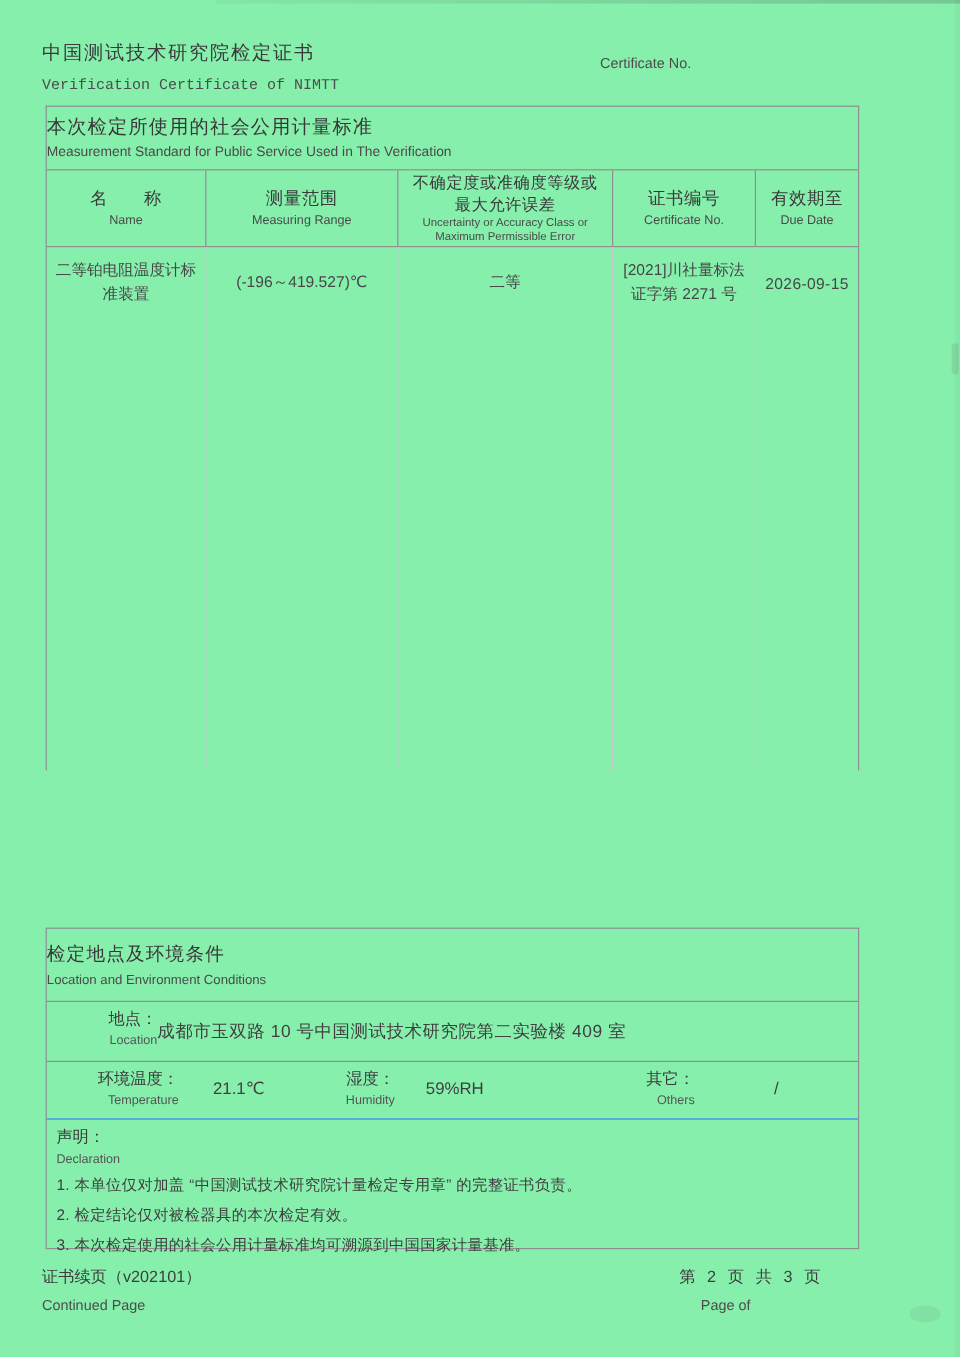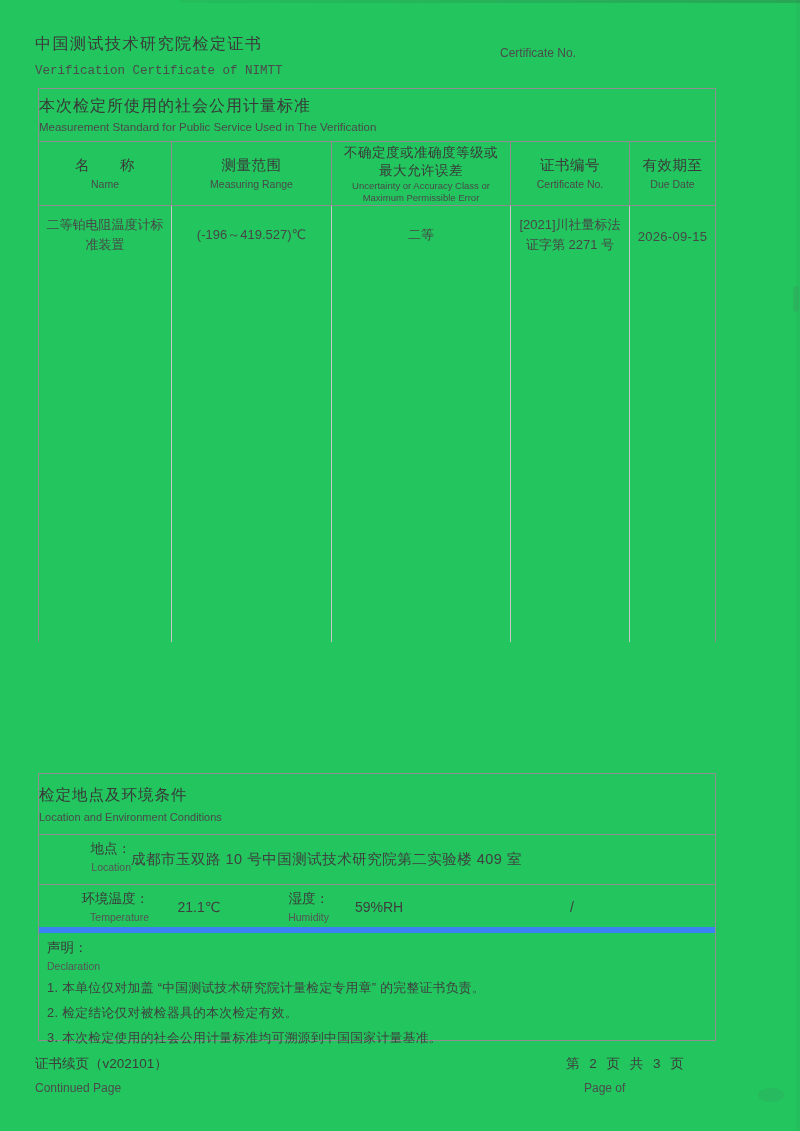--- a/index.html
+++ b/index.html
@@ -1,19 +1,19 @@
 <!DOCTYPE html>
 <html><head>
 <meta charset="utf-8">
 <style>
   * { margin:0; padding:0; box-sizing:border-box; }
   html,body { background:#e8e8e6; }
   .page {
     position:relative; width:800px; height:1131px; margin:0 auto;
-    background:#22c55e; overflow:hidden;
+    background:#86efac; overflow:hidden;
     font-family:"Liberation Sans","DejaVu Sans",sans-serif;
     color:#3d3d3d;
   }
   
   .artifact { position:absolute; pointer-events:none; }
   .a-top { top:0; left:180; left:180px; width:620px; height:3px;
     background:linear-gradient(to right, rgba(60,60,60,.05), rgba(60,60,60,.22)); }
   .a-right { top:0; right:0; width:4px; height:1131px; background:rgba(80,80,80,.05); }
   .a-smudge1 { top:286px; right:1px; width:6px; height:26px; background:rgba(90,90,90,.14); border-radius:3px; }
   .a-smudge2 { top:1088px; left:758px; width:26px; height:14px; background:rgba(100,100,100,.10); border-radius:50%; }
@@ -51,21 +51,21 @@
   .t2 { position:absolute; left:38px; top:773px; width:678px; border:1px solid #8f8f8f; }
   .t2 .t-title { height:61px; padding-top:11px; }
   .t2 .t-title .cn { font-size:15.5px; }
   .t2 .t-title .en { font-size:11px; margin-top:5px; }
   .t2-loc { height:50px; border-bottom:1px solid #8f8f8f; display:flex; }
   .lblblk { padding:5px 0 0 8px;text-align:right; }
   .lblblk .cn { font-size:13.5px; color:#3a3a3a; }
   .lblblk .en { font-size:10.5px; color:#555; margin-top:3px; }
   .t2-loc .lblblk { width:92px; }
   .t2-loc .val { flex:1; align-self:center; font-size:14.5px; color:#3f3f3f; letter-spacing:.5px; }
-  .t2-env { height:48px; border-bottom:6px solid #3b82f6; display:flex; }
+  .t2-env { height:48px; border-bottom:1px solid #3b82f6; display:flex; }
   .t2-env .val { font-size:14px; color:#3f3f3f; text-align:center; padding-top:14px; }
   .e-l1 { width:110px; } .e-v1 { width:100px; }
   .e-l2 { width:80px; padding-left:9px; } .e-v2 { width:100px; }
   .e-l3 { width:150px; padding-left:60px; } .e-v3 { flex:1; }
   .t2-decl { height:107px; padding:6px 10px 0 8px; }
   .t2-decl .cn { font-size:13.5px; color:#3a3a3a; }
   .t2-decl .en { font-size:10.5px; color:#555; margin-top:3px; }
   .decl-item { font-size:12.8px; color:#3f3f3f; line-height:25px; letter-spacing:.3px; }
   .decl-list { margin-top:3px; }
   
@@ -150,20 +150,24 @@
       <div class="lblblk e-l1">
         <div class="cn">环境温度：</div>
         <div class="en">Temperature</div>
       </div>
       <div class="val e-v1">21.1℃</div>
       <div class="lblblk e-l2">
         <div class="cn">湿度：</div>
         <div class="en">Humidity</div>
       </div>
       <div class="val e-v2">59%RH</div>
+      <div class="lblblk e-l3">
+        <div class="cn">其它：</div>
+        <div class="en">Others</div>
+      </div>
       <div class="val e-v3">/</div>
     </div>
     <div class="t2-decl">
       <div class="cn">声明：</div>
       <div class="en">Declaration</div>
       <div class="decl-list">
         <div class="decl-item">1. 本单位仅对加盖 “中国测试技术研究院计量检定专用章” 的完整证书负责。</div>
         <div class="decl-item">2. 检定结论仅对被检器具的本次检定有效。</div>
         <div class="decl-item">3. 本次检定使用的社会公用计量标准均可溯源到中国国家计量基准。</div>
       </div>

